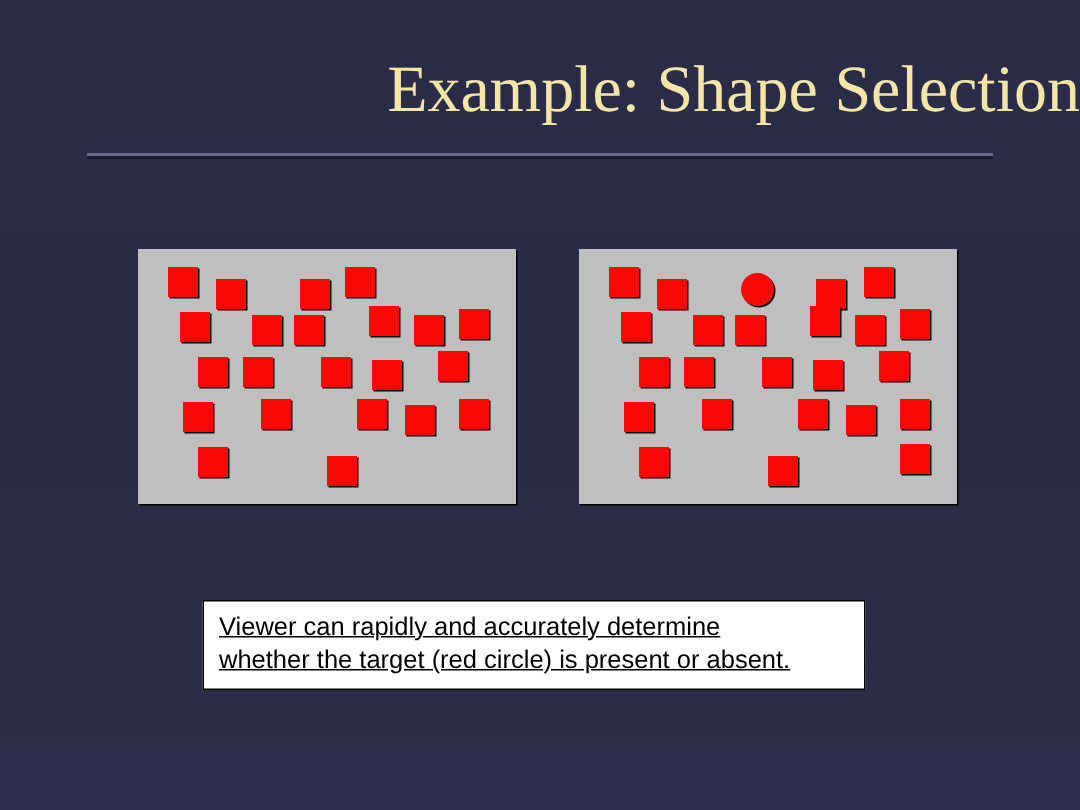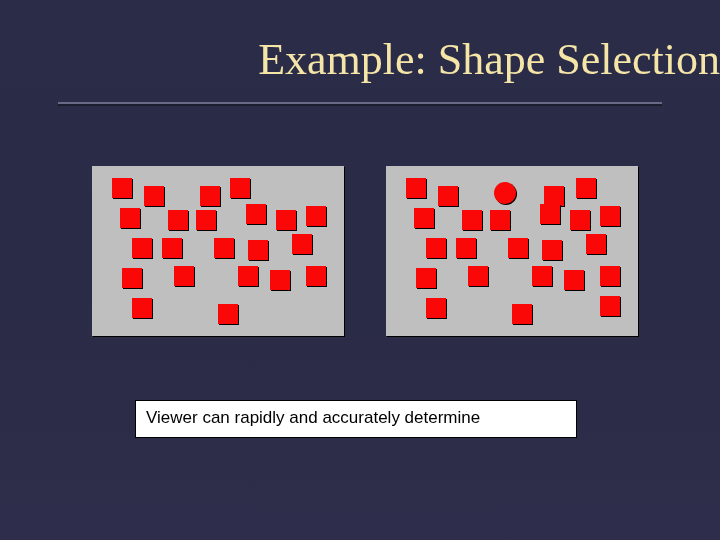--- a/index.html
+++ b/index.html
@@ -78,20 +78,21 @@
     border: 1px solid #000;
     padding: 6px 10px 8px 10px;
     box-sizing: border-box;
   }
   .caption-box p {
     margin: 0;
     font-family: Arial, Helvetica, sans-serif;
     font-size: 17px;
     line-height: 1.3;
     color: #000;
+    text-decoration: underline;
   }
 </style>
 </head>
 <body>
 
 <div class="slide">
 
   <div class="title">Example: Shape Selection</div>
   <div class="hr"></div>
 
@@ -143,15 +144,16 @@
         <div class="sq" style="left: 178px; top: 104px;"></div>
         <div class="sq" style="left: 214px; top: 100px;"></div>
         <div class="sq" style="left: 40px; top: 132px;"></div>
         <div class="sq" style="left: 126px; top: 138px;"></div>
         <div class="sq" style="left: 214px; top: 130px;"></div>
       </div>
   </div>
 
   <div class="caption-box">
     <p>Viewer can rapidly and accurately determine</p>
+    <p>whether the target (red circle) is present or absent.</p>
   </div>
 
 </div>
 
 </body></html>

